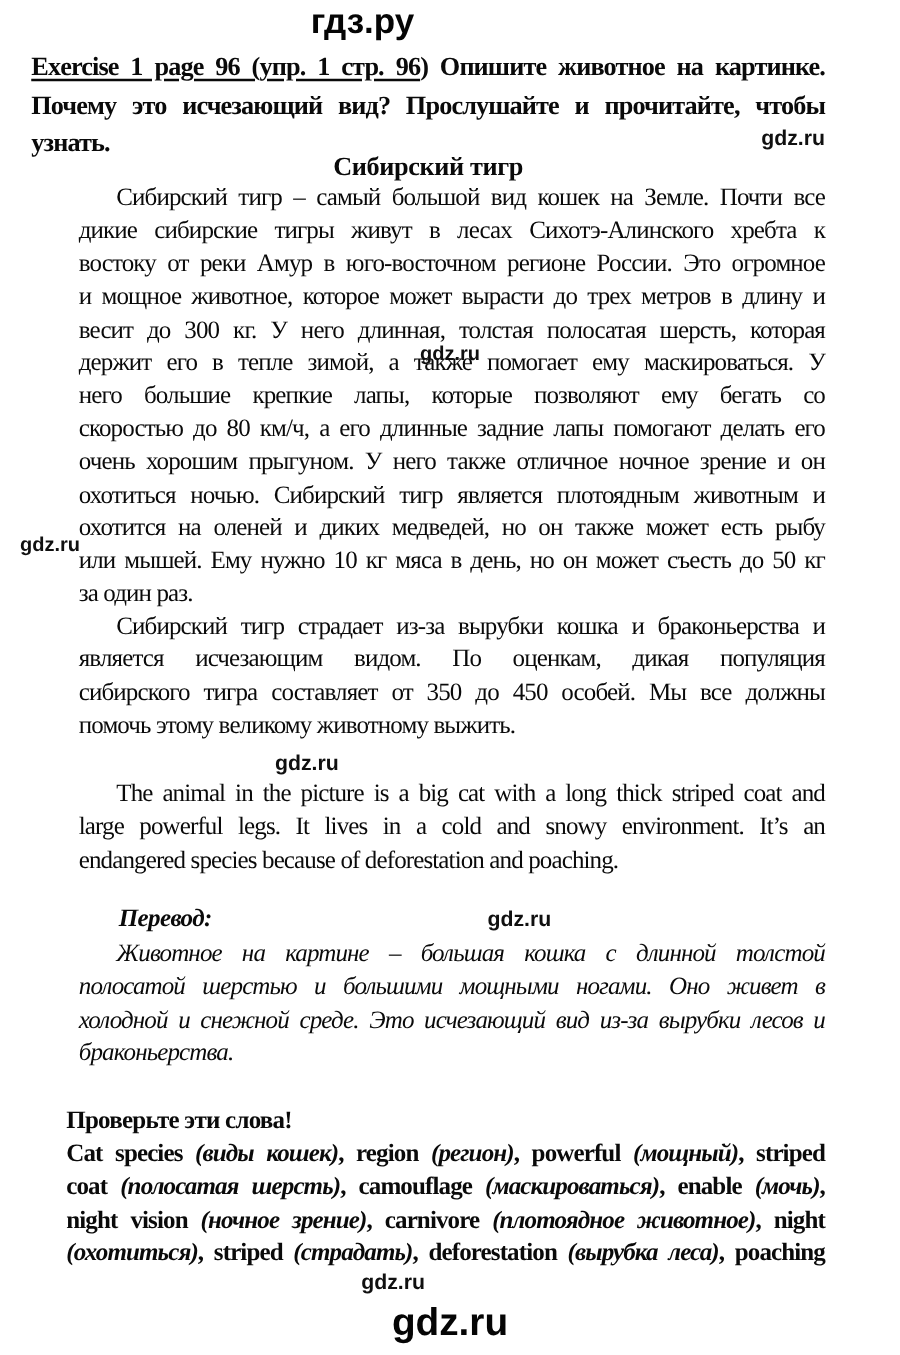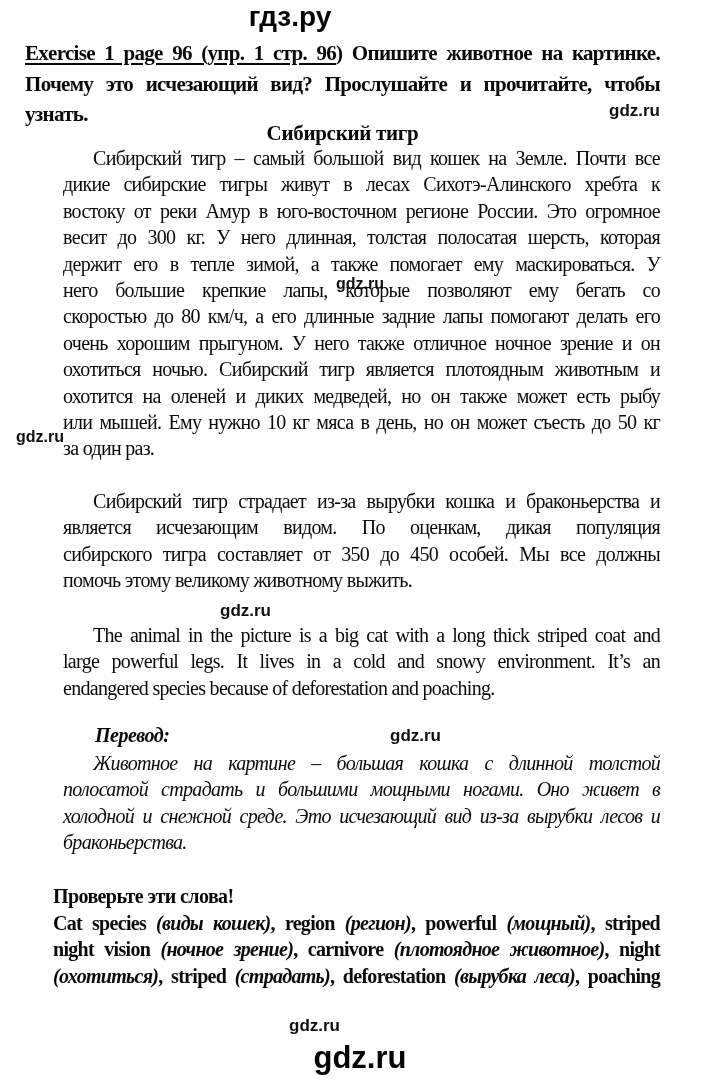--- a/index.html
+++ b/index.html
@@ -76,20 +76,21 @@
       <div class="line"><span>Почему это исчезающий вид? Прослушайте и прочитайте, чтобы</span></div>
       <div class="line"><span>узнать.</span></div>
     </div>
 
   <div class="block title">Сибирский тигр</div>
 
   <div class="block body-text para para1 indent-first">
       <div class="line"><span>Сибирский тигр – самый большой вид кошек на Земле. Почти все</span></div>
       <div class="line"><span>дикие сибирские тигры живут в лесах Сихотэ-Алинского хребта к</span></div>
       <div class="line"><span>востоку от реки Амур в юго-восточном регионе России. Это огромное</span></div>
+      <div class="line"><span>и мощное животное, которое может вырасти до трех метров в длину и</span></div>
       <div class="line"><span>весит до 300 кг. У него длинная, толстая полосатая шерсть, которая</span></div>
       <div class="line"><span>держит его в тепле зимой, а также помогает ему маскироваться. У</span></div>
       <div class="line"><span>него большие крепкие лапы, которые позволяют ему бегать со</span></div>
       <div class="line"><span>скоростью до 80 км/ч, а его длинные задние лапы помогают делать его</span></div>
       <div class="line"><span>очень хорошим прыгуном. У него также отличное ночное зрение и он</span></div>
       <div class="line"><span>охотиться ночью. Сибирский тигр является плотоядным животным и</span></div>
       <div class="line"><span>охотится на оленей и диких медведей, но он также может есть рыбу</span></div>
       <div class="line"><span>или мышей. Ему нужно 10 кг мяса в день, но он может съесть до 50 кг</span></div>
       <div class="line"><span>за один раз.</span></div>
     </div>
@@ -112,29 +113,30 @@
       <div class="line"><span>large powerful legs. It lives in a cold and snowy environment. It’s an</span></div>
       <div class="line"><span>endangered species because of deforestation and poaching.</span></div>
     </div>
 
   <div class="block perevod">Перевод:</div>
 
   <div class="watermark sans wm-perevod">gdz.ru</div>
 
   <div class="block body-text para para-trans indent-first">
       <div class="line"><span>Животное на картине – большая кошка с длинной толстой</span></div>
-      <div class="line"><span>полосатой страдать и большими мощными ногами. Оно живет в</span></div>
+      <div class="line"><span>полосатой шерстью и большими мощными ногами. Оно живет в</span></div>
       <div class="line"><span>холодной и снежной среде. Это исчезающий вид из-за вырубки лесов и</span></div>
       <div class="line"><span>браконьерства.</span></div>
     </div>
 
   <div class="block check-words">Проверьте эти слова!</div>
 
   <div class="block body-text vocab justify-all">
       <div class="line"><span>Cat species </span><span class="it">(виды кошек)</span><span>, region </span><span class="it">(регион)</span><span>, powerful </span><span class="it">(мощный)</span><span>, striped</span></div>
+      <div class="line"><span>coat </span><span class="it">(полосатая шерсть)</span><span>, camouflage </span><span class="it">(маскироваться)</span><span>, enable </span><span class="it">(мочь)</span><span>,</span></div>
       <div class="line"><span>night vision </span><span class="it">(ночное зрение)</span><span>, carnivore </span><span class="it">(плотоядное животное)</span><span>, night</span></div>
       <div class="line"><span class="it">(охотиться)</span><span>, striped </span><span class="it">(страдать)</span><span>, deforestation </span><span class="it">(вырубка леса)</span><span>, poaching</span></div>
     </div>
 
   <div class="watermark sans wm-bottom">gdz.ru</div>
 
   <div class="logo-bottom sans">gdz.ru</div>
 
 </div>
 

